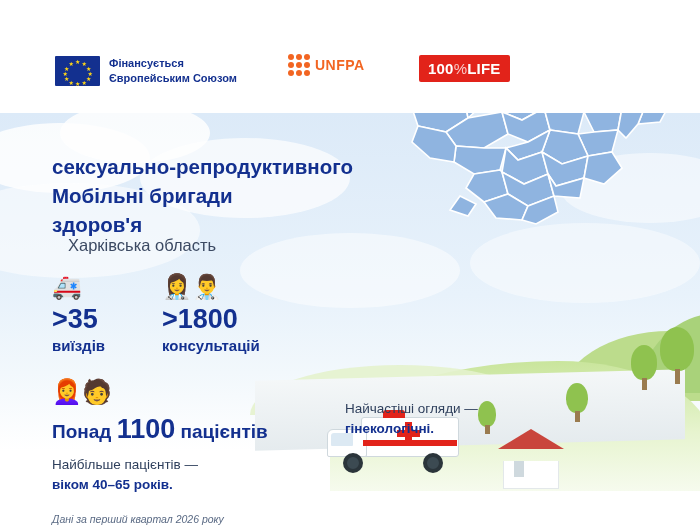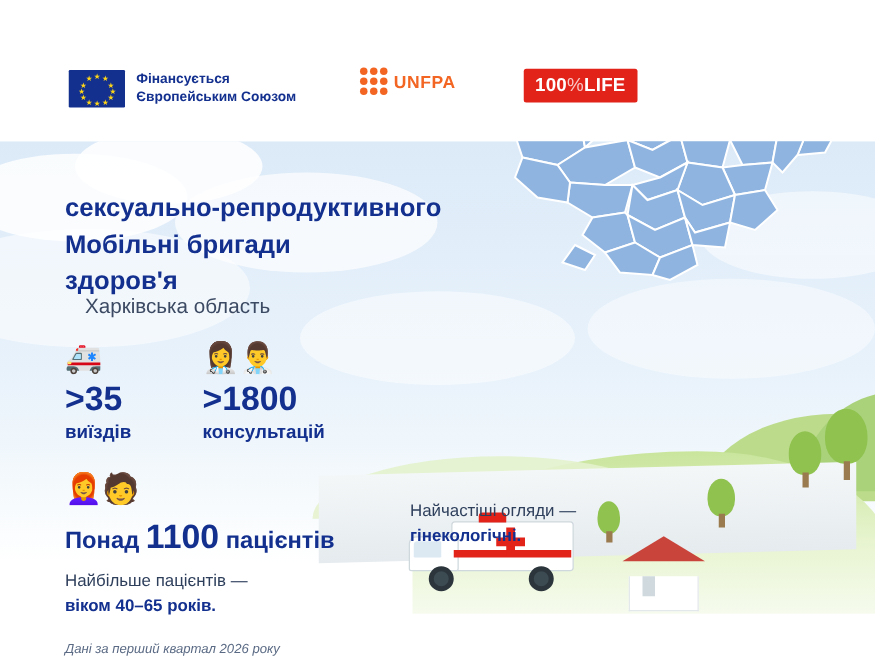--- a/index.html
+++ b/index.html
@@ -145,21 +145,21 @@
   .note { position: absolute; left: 52px; top: 434px; z-index: 30; font-size: 13.5px; line-height: 1.5; }
   .note .l1 { color: #2e3f5c; }
   .note .l2 { color: #13308f; font-weight: bold; }
 
   .footnote {
     position: absolute; left: 52px; top: 492px; z-index: 30;
     font-size: 10.5px; font-style: italic; color: #5a6a84;
   }
 
   
-  .right-text { position: absolute; left: 328px; top: 378px; width: 330px; z-index: 30; }
+  .right-text { position: absolute; left: 345px; top: 378px; width: 330px; z-index: 30; }
   .rt-block { margin-bottom: 12px; font-size: 13.5px; line-height: 1.5; }
   .rt-block .plain { color: #2e3f5c; }
   .rt-block .bold { color: #13308f; font-weight: bold; }
 
   .footer-bar {
     position: absolute; left: 0; bottom: 0; width: 700px; height: 7px;
     background: #13308f; z-index: 35;
   }
 </style>
 </head>

